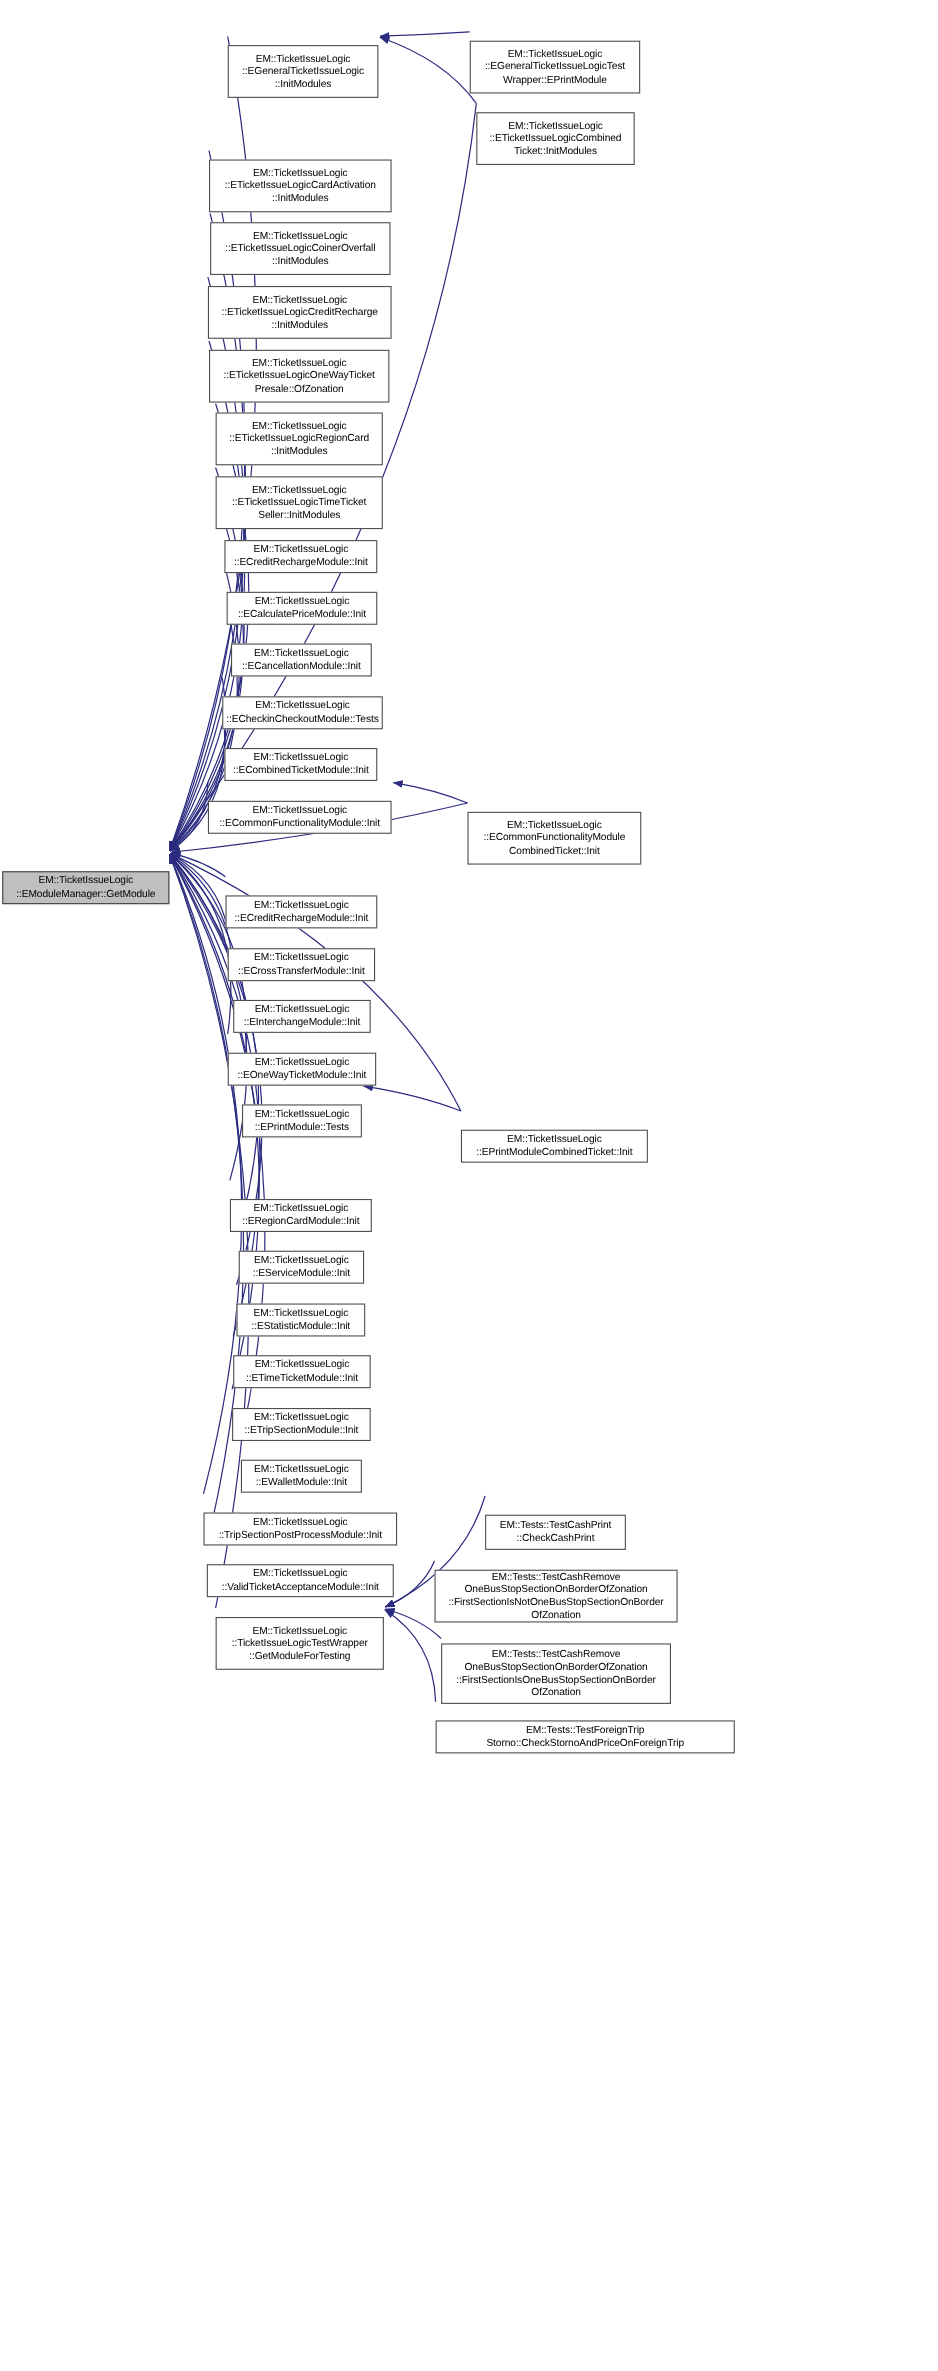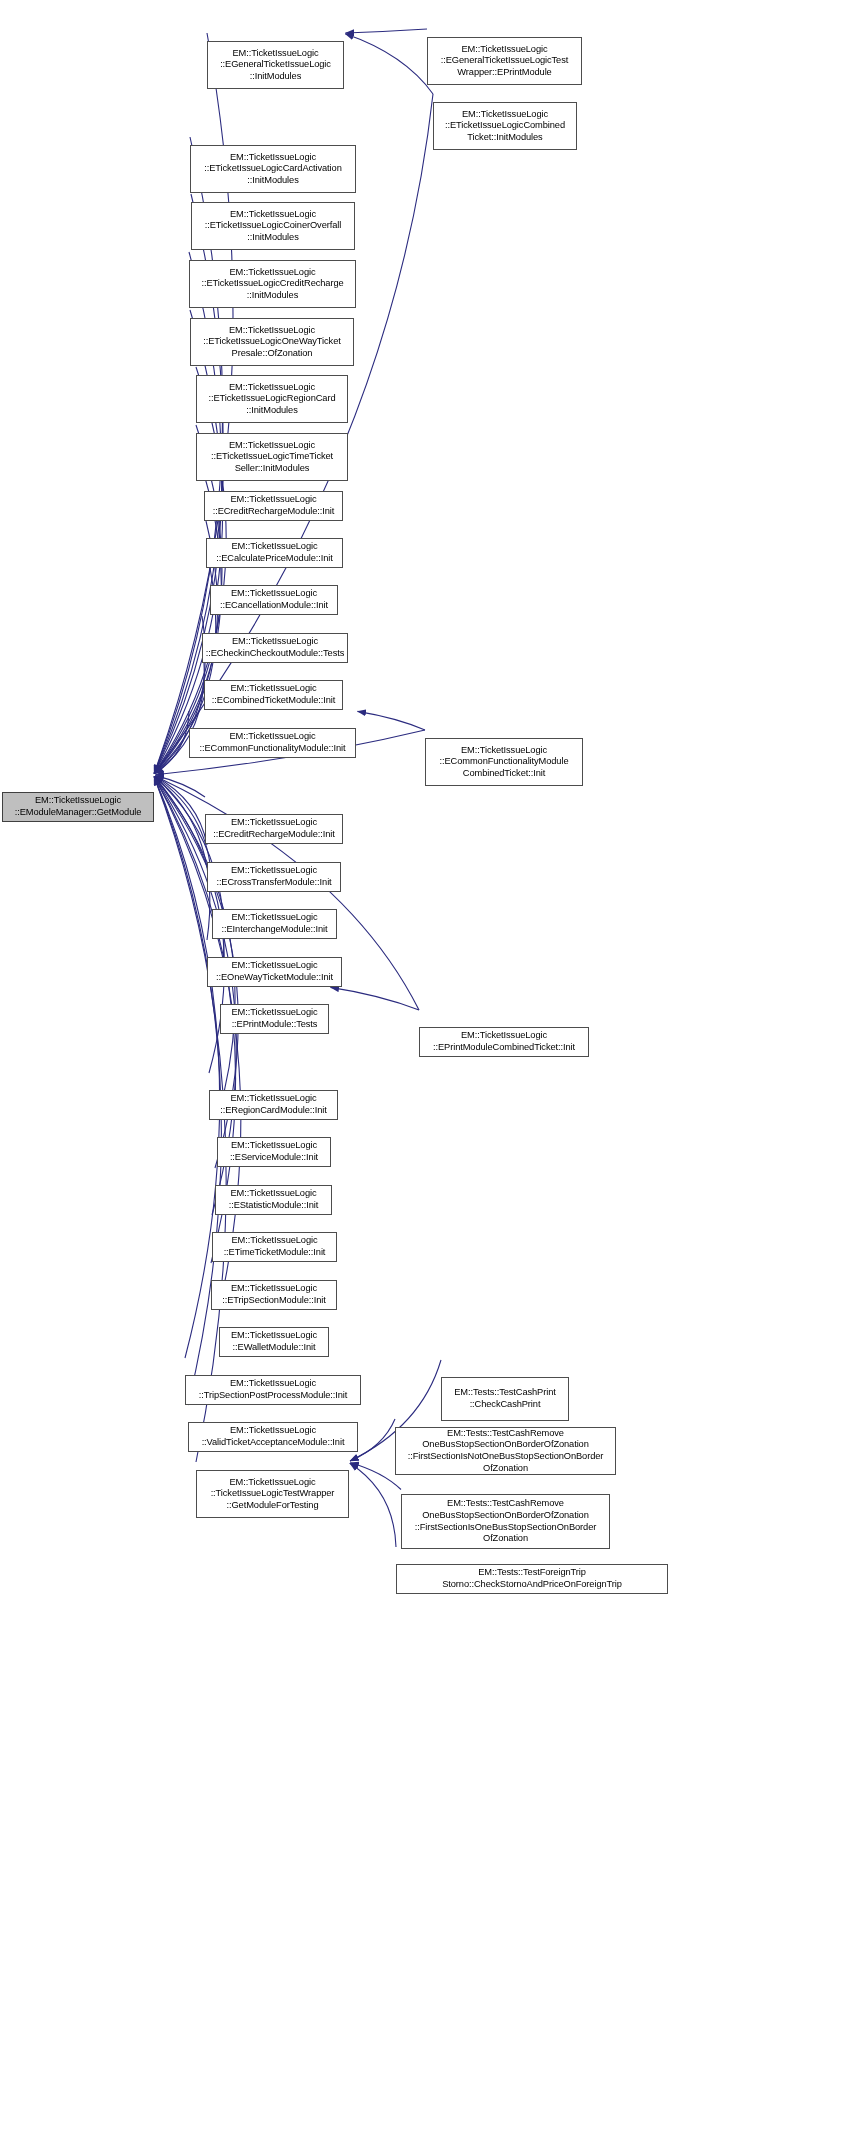--- a/index.html
+++ b/index.html
@@ -107,18 +107,18 @@
       <div class="node" style="left: 419px; top: 995px; width: 170px; height: 30px;"><span class="ln">EM::TicketIssueLogic</span><span class="ln">::EPrintModuleCombinedTicket::Init</span></div>
       <div class="node" style="left: 209px; top: 1058px; width: 129px; height: 30px;"><span class="ln">EM::TicketIssueLogic</span><span class="ln">::ERegionCardModule::Init</span></div>
       <div class="node" style="left: 217px; top: 1105px; width: 114px; height: 30px;"><span class="ln">EM::TicketIssueLogic</span><span class="ln">::EServiceModule::Init</span></div>
       <div class="node" style="left: 215px; top: 1153px; width: 117px; height: 30px;"><span class="ln">EM::TicketIssueLogic</span><span class="ln">::EStatisticModule::Init</span></div>
       <div class="node" style="left: 212px; top: 1200px; width: 125px; height: 30px;"><span class="ln">EM::TicketIssueLogic</span><span class="ln">::ETimeTicketModule::Init</span></div>
       <div class="node" style="left: 211px; top: 1248px; width: 126px; height: 30px;"><span class="ln">EM::TicketIssueLogic</span><span class="ln">::ETripSectionModule::Init</span></div>
       <div class="node" style="left: 219px; top: 1295px; width: 110px; height: 30px;"><span class="ln">EM::TicketIssueLogic</span><span class="ln">::EWalletModule::Init</span></div>
       <div class="node" style="left: 185px; top: 1343px; width: 176px; height: 30px;"><span class="ln">EM::TicketIssueLogic</span><span class="ln">::TripSectionPostProcessModule::Init</span></div>
       <div class="node" style="left: 188px; top: 1390px; width: 170px; height: 30px;"><span class="ln">EM::TicketIssueLogic</span><span class="ln">::ValidTicketAcceptanceModule::Init</span></div>
       <div class="node" style="left: 196px; top: 1438px; width: 153px; height: 48px;"><span class="ln">EM::TicketIssueLogic</span><span class="ln">::TicketIssueLogicTestWrapper</span><span class="ln">::GetModuleForTesting</span></div>
-      <div class="node" style="left: 441px; top: 1345px; width: 128px; height: 44px;"><span class="ln">EM::Tests::TestCashPrint</span><span class="ln">::CheckCashPrint</span></div>
+      <div class="node" style="left: 441px; top: 1345px; width: 128px; height: 32px;"><span class="ln">EM::Tests::TestCashPrint</span><span class="ln">::CheckCashPrint</span></div>
       <div class="node" style="left: 395px; top: 1395px; width: 221px; height: 48px;"><span class="ln">EM::Tests::TestCashRemove</span><span class="ln">OneBusStopSectionOnBorderOfZonation</span><span class="ln">::FirstSectionIsNotOneBusStopSectionOnBorder</span><span class="ln">OfZonation</span></div>
       <div class="node" style="left: 401px; top: 1462px; width: 209px; height: 55px;"><span class="ln">EM::Tests::TestCashRemove</span><span class="ln">OneBusStopSectionOnBorderOfZonation</span><span class="ln">::FirstSectionIsOneBusStopSectionOnBorder</span><span class="ln">OfZonation</span></div>
       <div class="node" style="left: 396px; top: 1532px; width: 272px; height: 30px;"><span class="ln">EM::Tests::TestForeignTrip</span><span class="ln">Storno::CheckStornoAndPriceOnForeignTrip</span></div>
     </div>
 </div>
 
 </body></html>

